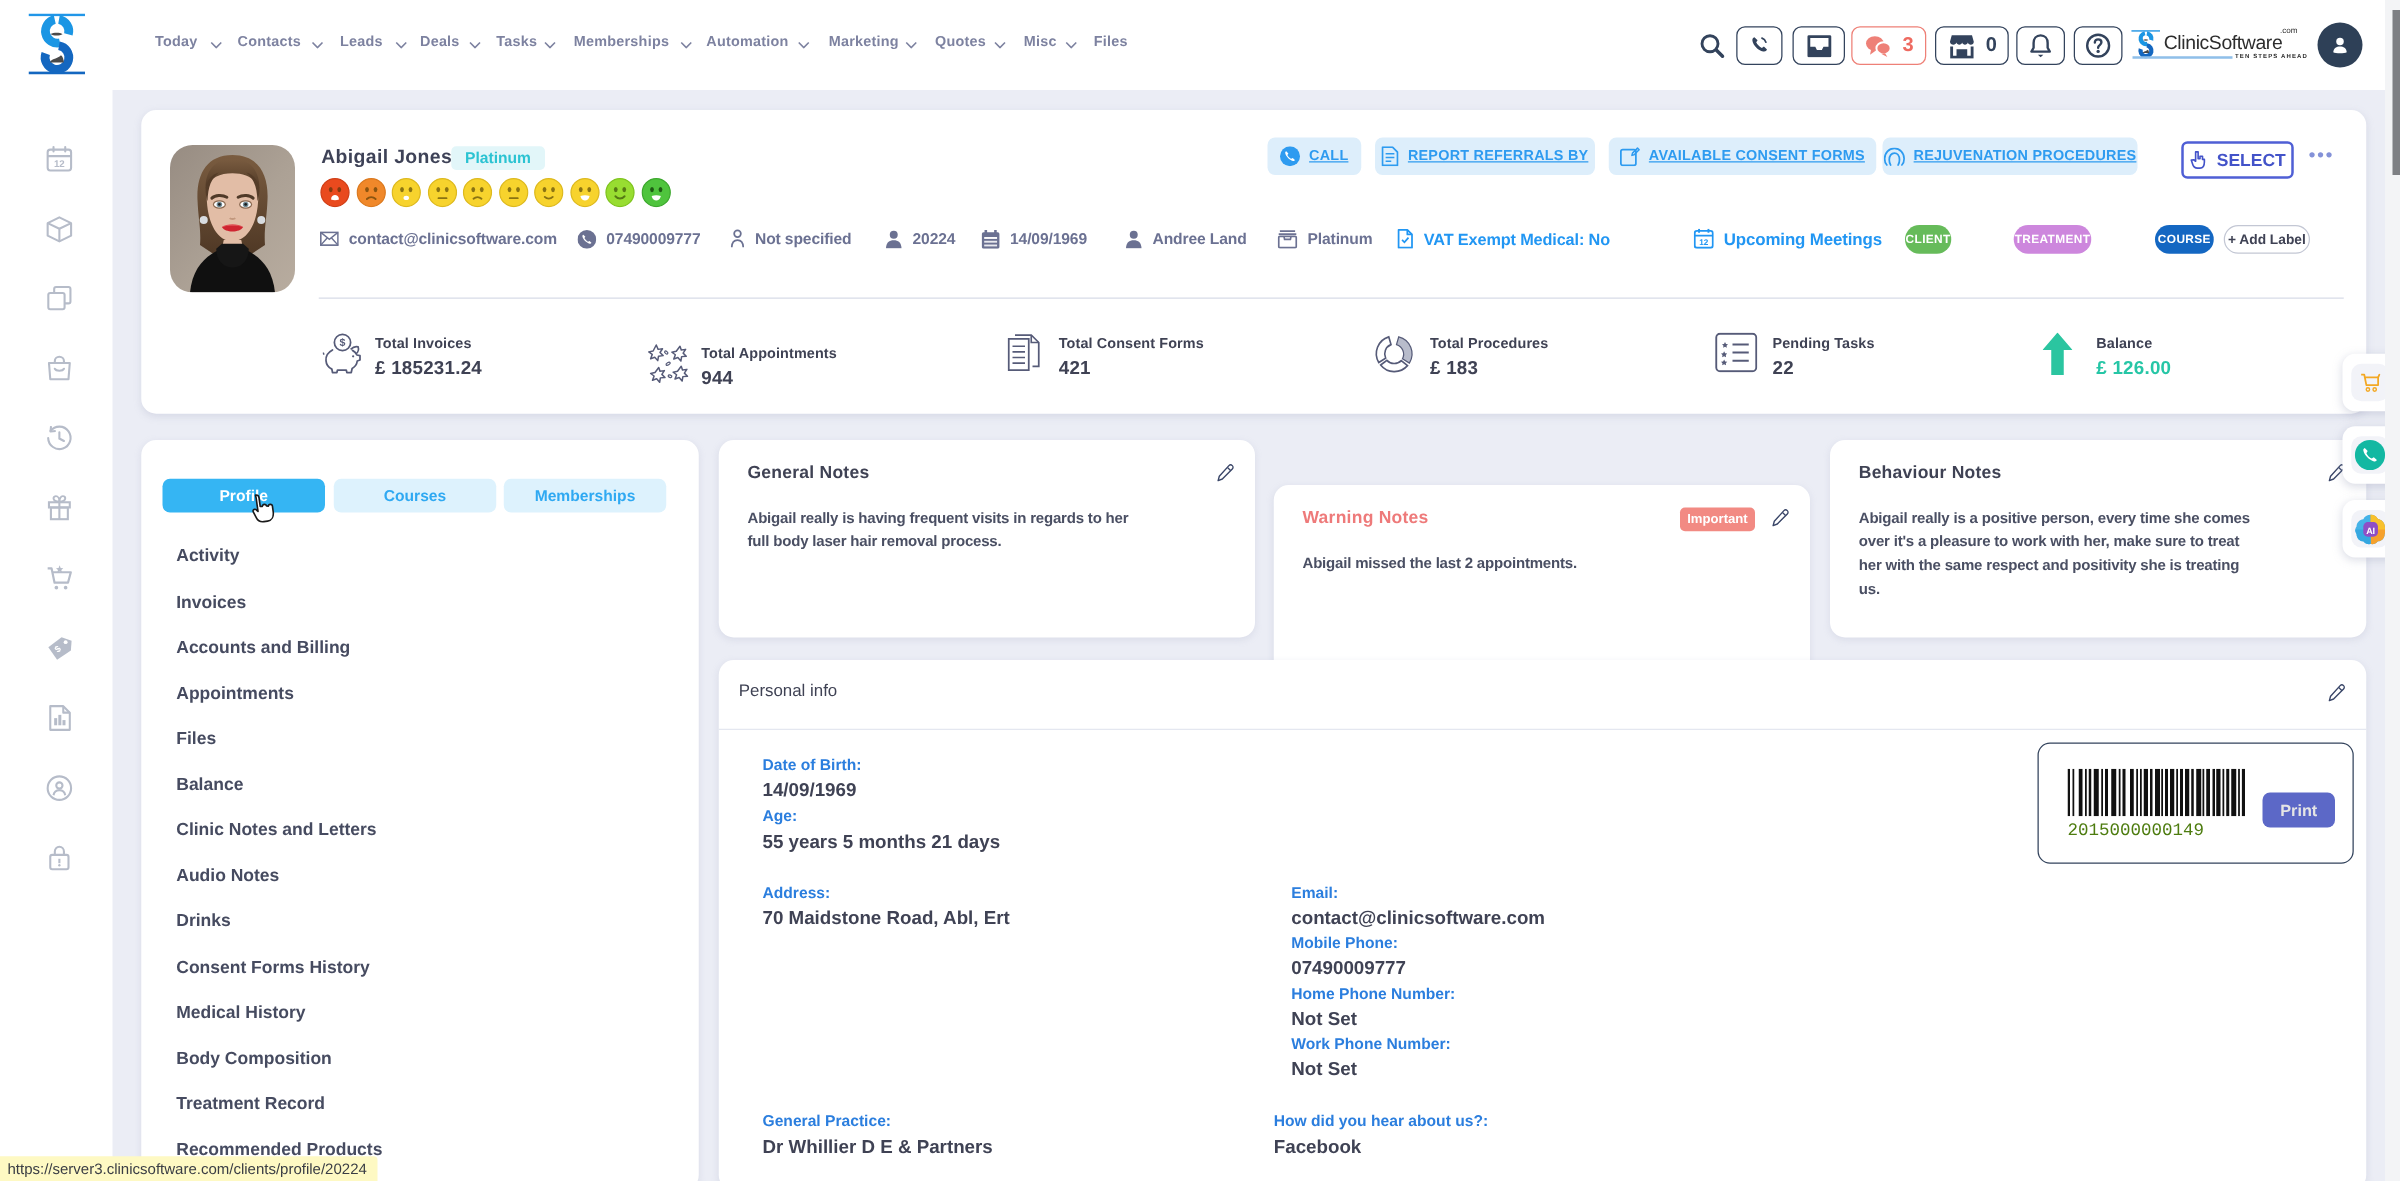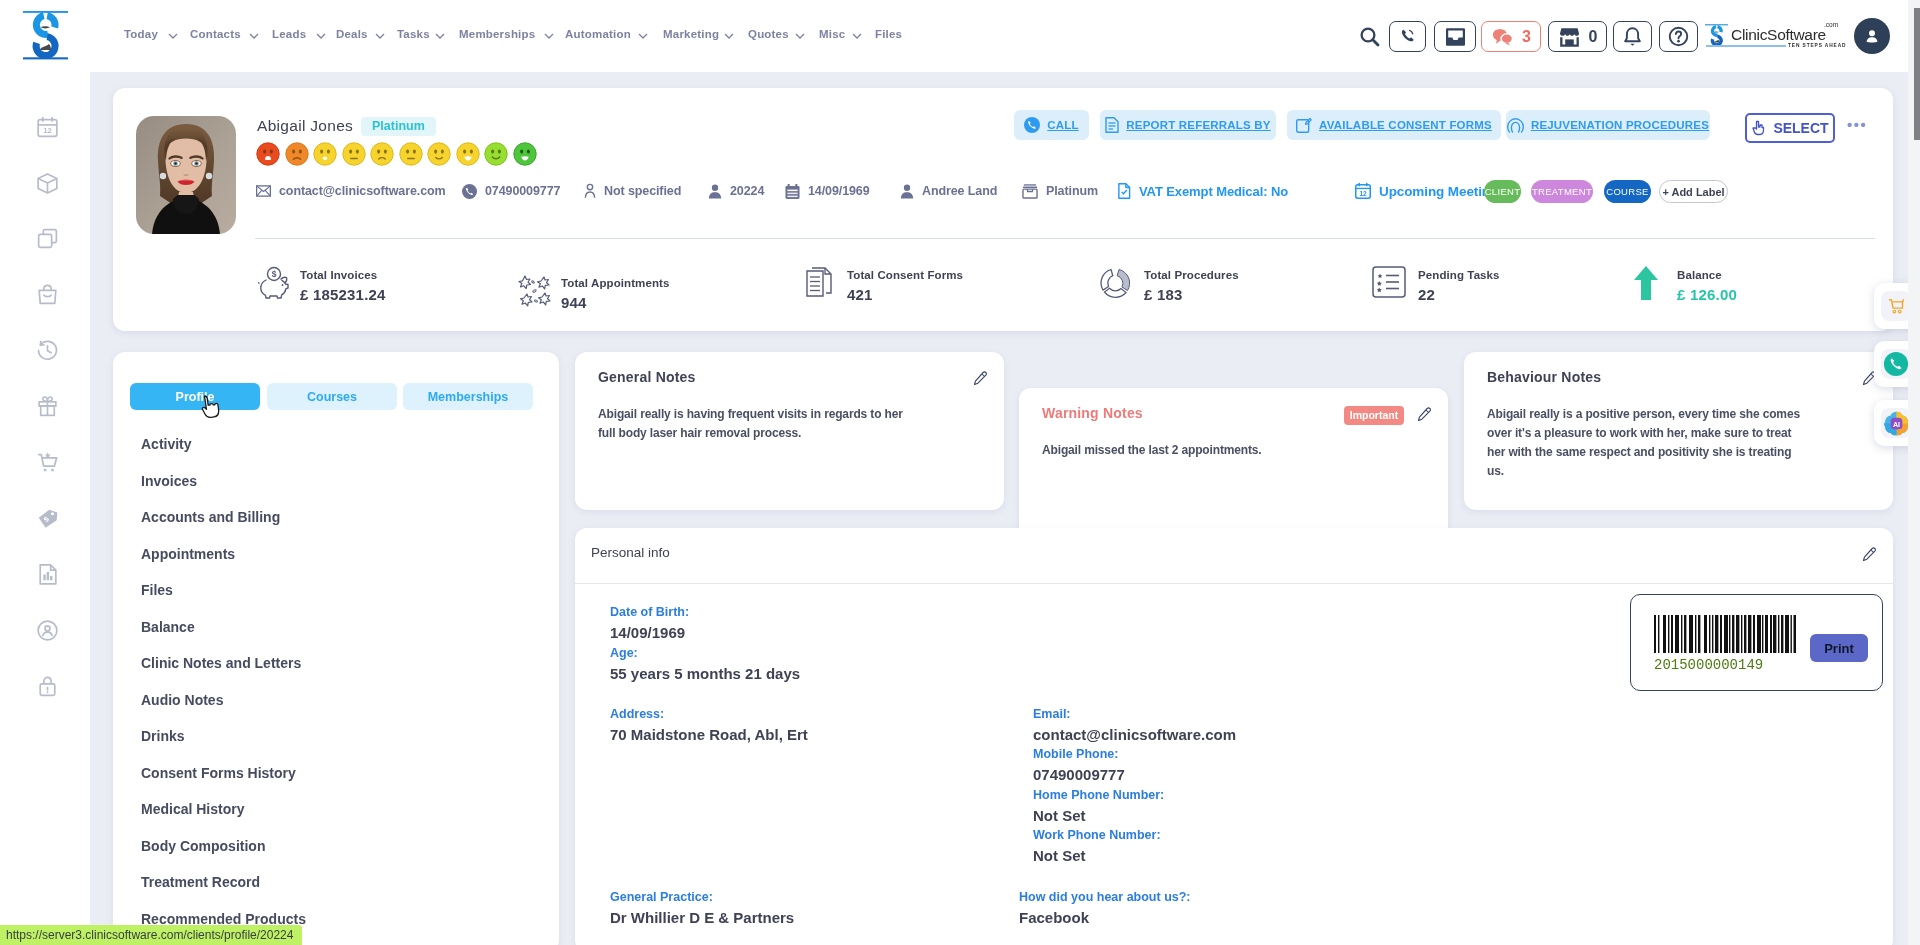--- a/index.html
+++ b/index.html
@@ -9,34 +9,34 @@
 .navmenu { position:absolute; left:0; top:0; width:100%; height:72px; }
 .navitem { position:absolute; top:28px; color:#7d82a0; font-size:11.5px; font-weight:700; letter-spacing:0.2px; white-space:nowrap; }
 .chev { position:absolute; top:33px; }
 .nav-right { position:absolute; left:0; top:0; width:100%; height:72px; }
 .nrbtn { position:absolute; top:21px; height:31px; border:1.5px solid #33435c; border-radius:7px; background:#fff; display:flex; align-items:center; justify-content:center; color:#33435c; font-weight:700; font-size:16px; }
 .nrbtn.red { border-color:#ee8077; color:#ee6a60; }
 .sidebar { position:absolute; left:0; top:72px; width:90px; height:873px; background:#fff; z-index:10; }
 .sideic { position:absolute; left:35px; width:25px; height:25px; }
 .main-card { position:absolute; left:113px; top:88px; width:1780px; height:243px; background:#fff; border-radius:12px; box-shadow:0 2px 6px rgba(160,165,190,0.25); }
 .photo { position:absolute; left:23px; top:28px; width:100px; height:118px; border-radius:18px; overflow:hidden; }
-.pname { position:absolute; left:144px; top:29px; font-size:15.5px; font-weight:400; color:#3e4257; letter-spacing:0.3px; }
+.pname { position:absolute; left:144px; top:29px; font-size:15.5px; font-weight:700; color:#3e4257; letter-spacing:0.3px; }
 .badge-platinum { position:absolute; left:248px; top:29px; height:19px; line-height:19px; background:#e2f6f9; color:#2bc3d2; font-size:12.5px; font-weight:700; padding:0 11px; border-radius:4px; }
 .emojirow { position:absolute; left:143px; top:54px; display:flex; gap:4.5px; }
 .crow { position:absolute; left:143px; top:94px; height:18px; width:1450px; color:#6b7192; font-size:12.5px; font-weight:700; letter-spacing:-0.1px; }
 .crow .it { position:absolute; top:0; display:flex; align-items:center; white-space:nowrap; height:18px; }
 .crow .ic { margin-right:8px; display:flex; }
 .blue { color:#2196f3 !important; }
 .hdr-btns { position:absolute; right:68px; top:25px; display:flex; align-items:center; }
 .hbtn { height:30px; background:#ddeefb; border-radius:6px; color:#2e9bf0; font-size:11.5px; font-weight:700; display:flex; align-items:center; justify-content:center; letter-spacing:0.2px; white-space:nowrap;text-decoration:underline; }
 .hbtn .bic { margin-right:7px; display:flex; }
 .select-btn { height:30px; width:90px; background:#fff; border:2px solid #4f5fd5; border-radius:5px; color:#4353c9; font-size:14px; font-weight:700; display:flex; align-items:center; justify-content:center; margin-left:11px; }
 .dots { color:#8492d8; font-size:15px; font-weight:700; letter-spacing:1.5px; }
 .labels-row { position:absolute; left:1371px; top:92px; display:flex; align-items:center; }
-.pill { height:23px; border-radius:12px; color:#fff; font-size:9.5px; font-weight:400; display:flex; align-items:center; justify-content:center; margin-right:10px; letter-spacing:0.3px; }
+.pill { height:23px; border-radius:12px; color:#fff; font-size:9.5px; font-weight:700; display:flex; align-items:center; justify-content:center; margin-right:10px; letter-spacing:0.3px;margin-left:40px; }
 .divider { position:absolute; left:142px; top:150px; width:1620px; border-top:1px solid #d8dbe8; }
 .stats { position:absolute; left:0; top:0; width:100%; height:100%; }
 .stat { display:flex; align-items:flex-start; }
 .stat .sic { margin-right:12px; }
 .stat .lbl { font-size:11.5px; color:#3f4254; font-weight:700; margin-top:3px; letter-spacing:0.1px; }
 .stat .val { font-size:15px; color:#3f4254; font-weight:700; margin-top:5px; letter-spacing:0.2px; }
 .panel { position:absolute; background:#fff; border-radius:12px; box-shadow:0 2px 6px rgba(160,165,190,0.22); }
 .tabs-card { left:113px; top:352px; width:446px; height:600px; }
 .tab { position:absolute; height:27px; border-radius:6px; font-size:12.5px; font-weight:700; display:flex; align-items:center; justify-content:center; }
 .menu-item { position:absolute; left:28px; font-size:14px; color:#464b60; font-weight:700; letter-spacing:0px; }
@@ -48,21 +48,21 @@
 .pencil { position:absolute; width:15px; height:15px; }
 .pi-card { left:575px; top:528px; width:1318px; height:424px; }
 .pi-hdr { position:absolute; left:16px; top:17px; font-size:13.5px; font-weight:400; color:#3f4254; }
 .pi-div { position:absolute; left:0; top:55px; width:1318px; border-top:1px solid #e4e7f0; }
 .flabel { font-size:12.5px; color:#2b7ede; font-weight:700; }
 .fvalue { font-size:15px; color:#3f4254; font-weight:700; margin-top:5px; }
 .field { position:absolute; }
 .barcode-box { position:absolute; left:1055px; top:66px; width:253px; height:97px; border:1.5px solid #33435c; border-radius:10px; background:#fff; }
 .float-btn { position:absolute; width:46px; height:46px; background:#fff; border-radius:10px 0 0 10px; box-shadow:0 2px 8px rgba(150,155,180,0.35); z-index:30; }
 .float-btn .inner { position:absolute; left:7px; top:8px; width:30px; height:30px; background:#f2f3f8; border-radius:8px; display:flex; align-items:center; justify-content:center; }
-.statusbar { position:absolute; left:0; bottom:0; height:20px; background:#bef264; color:#3a3d44; font-size:12px; display:flex; align-items:center; padding:0 9px 0 6px; z-index:40; border-top-right-radius:3px; }
+.statusbar { position:absolute; left:0; bottom:0; height:20px; background:#fef9c3; color:#3a3d44; font-size:12px; display:flex; align-items:center; padding:0 9px 0 6px; z-index:40; border-top-right-radius:3px; }
 .scrollbar { position:absolute; right:0; top:0; width:12px; height:945px; background:#f3f4f6; z-index:50; }
 .thumb { position:absolute; right:0px; top:8px; width:6.5px; height:132px; background:#7e8084; }
 </style>
 </head>
 <body>
 <div class="topnav">
   <div class="logo">
     <svg width="50" height="56" viewBox="0 0 50 56">
       <rect x="3" y="3" width="45" height="1.9" fill="#2196e8"></rect>
       <rect x="3" y="49.3" width="45" height="2.1" fill="#1467c0"></rect>
@@ -664,21 +664,21 @@
           <rect x="116" y="0" width="2" height="38"></rect>
           <rect x="119" y="0" width="3.4" height="38"></rect>
           <rect x="124" y="0" width="1.4" height="38"></rect>
           <rect x="127" y="0" width="2.4" height="38"></rect>
           <rect x="131" y="0" width="4" height="38"></rect>
           <rect x="136.5" y="0" width="1.4" height="38"></rect>
           <rect x="139.5" y="0" width="2.5" height="38"></rect>
       </g>
     </svg>
     <div style="position:absolute; left:23px; top:62px; width:142px; text-align:left; font-size:14px; color:#4d7c0f; font-family:'Liberation Mono',monospace; letter-spacing:0px;">2015000000149</div>
-    <div style="position:absolute; right:14px; top:39px; width:58px; height:28px; background:#5c68c7; border-radius:6px; color:#0f172a; font-size:13px; font-weight:700; display:flex; align-items:center; justify-content:center;">Print</div>
+    <div style="position:absolute; right:14px; top:39px; width:58px; height:28px; background:#5c68c7; border-radius:6px; color:#e5e5e5; font-size:13px; font-weight:700; display:flex; align-items:center; justify-content:center;">Print</div>
   </div>
 </div>
 <div class="float-btn" style="right:0; top:283px;">
     <div class="inner">
   <svg width="20" height="20" viewBox="0 0 24 24">
         <path d="M3.5 4.5 L6.5 4.5 L7 7 M7 7 L19.8 7 L19.8 14.5 L8.5 14.5 L7 7 Z" fill="none" stroke="#f3a823" stroke-width="1.7" stroke-linejoin="round"></path>
         <circle cx="10" cy="18.7" r="1.6" fill="none" stroke="#f3a823" stroke-width="1.4"></circle>
         <circle cx="16.5" cy="18.7" r="1.6" fill="none" stroke="#f3a823" stroke-width="1.4"></circle>
         <path d="M19.8 7 L21 4.5" fill="none" stroke="#f3a823" stroke-width="1.7" stroke-linecap="round"></path>
       </svg>

